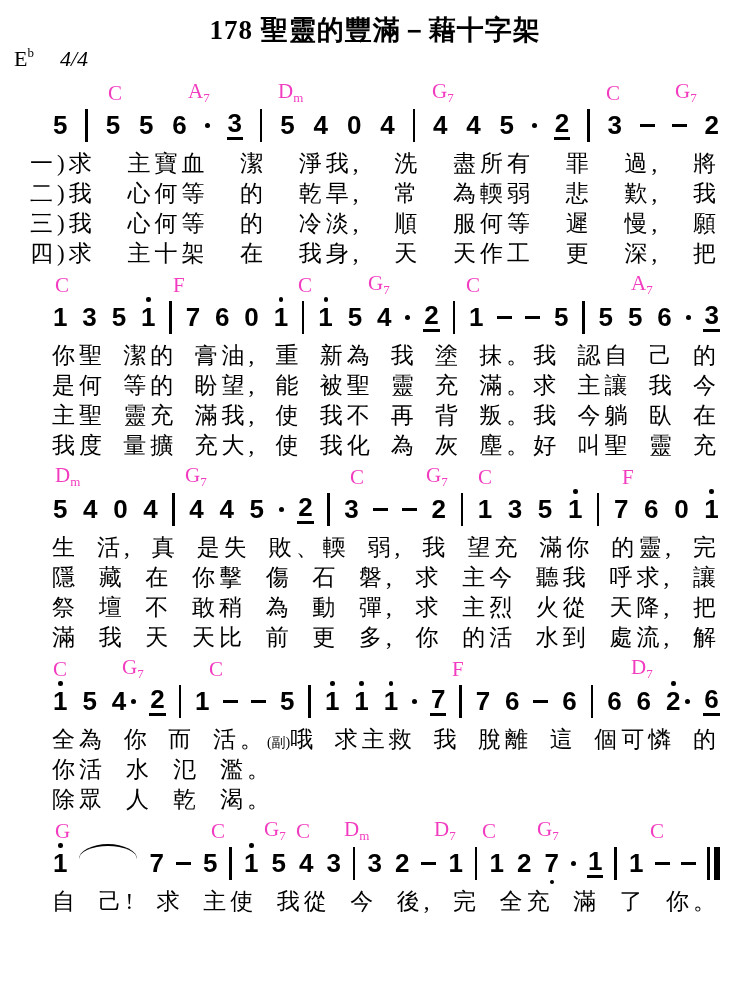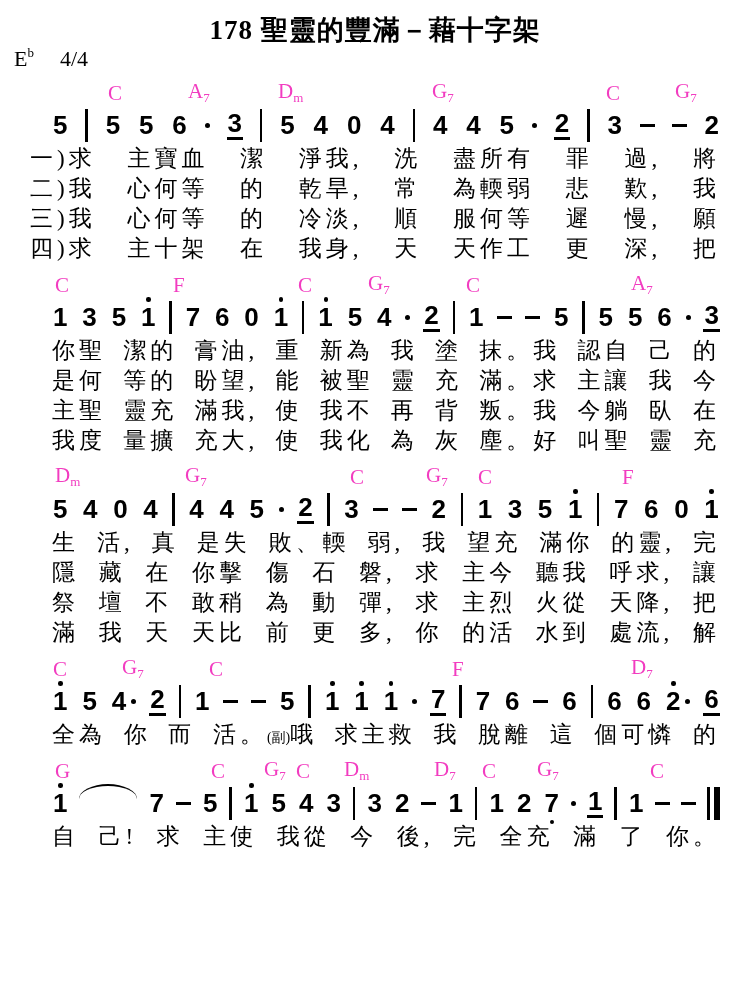--- a/index.html
+++ b/index.html
@@ -12,21 +12,21 @@
   .title{
     margin-top:12px;height:34px;text-align:center;
     font:bold 27px "Liberation Serif","DejaVu Serif",serif;
     letter-spacing:1px;
   }
   .keyrow{
     height:28px;margin-left:14px;
     font:22px "Liberation Serif","DejaVu Serif",serif;
   }
   .keyrow sup{font-size:13px;position:relative;top:-1px;}
-  .time{margin-left:26px;}
+  .time{margin-left:26px;font-style:italic;}
 
   .system{margin:6px 30px 0 30px;}
   .chordrow{
     position:relative;height:24px;
     font:21px "Liberation Serif","DejaVu Serif",serif;
     color:var(--chord);
   }
   .chord{position:absolute;bottom:0;line-height:1;white-space:nowrap;}
   .chord sub{font-size:13px;line-height:1;vertical-align:-4px;}
 
@@ -54,21 +54,21 @@
   .augdot{width:5px;height:5px;border-radius:50%;background:var(--ink);flex:none;}
   .augdot.attached{margin-left:4px;}
   .slur{
     width:58px;height:13px;flex:none;
     border-top:2.5px solid var(--ink);
     border-radius:50% 50% 0 0 / 100% 100% 0 0;
     align-self:flex-start;margin-top:2px;
   }
 
   .lyricrow{
-    height:30px;display:flex;align-items:flex-start;margin-left:22px;
+    height:30px;display:flex;align-items:flex-end;margin-left:22px;
     font:23px "Liberation Serif","DejaVu Serif",serif;
   }
   .lyricrow.noindent{margin-left:0;}
   .lyricrow.spread{justify-content:space-between;}
   .lyricrow.nospread{gap:20px;}
   .lgroup{white-space:nowrap;letter-spacing:4px;line-height:1.1;}
   .small{font-size:14px;letter-spacing:0;}
 </style>
 </head>
 <body>
@@ -519,20 +519,32 @@
         <span class="lgroup">你</span>
         <span class="lgroup">而</span>
         <span class="lgroup">活。<span class="small">(副)</span>哦</span>
         <span class="lgroup">求主救</span>
         <span class="lgroup">我</span>
         <span class="lgroup">脫離</span>
         <span class="lgroup">這</span>
         <span class="lgroup">個可憐</span>
         <span class="lgroup">的</span>
       </div>
+      <div class="lyricrow nospread">
+        <span class="lgroup">你活</span>
+        <span class="lgroup">水</span>
+        <span class="lgroup">氾</span>
+        <span class="lgroup">濫。</span>
+      </div>
+      <div class="lyricrow nospread">
+        <span class="lgroup">除眾</span>
+        <span class="lgroup">人</span>
+        <span class="lgroup">乾</span>
+        <span class="lgroup">渴。</span>
+      </div>
     </div>
     <div class="system">
       <div class="chordrow">
         <span class="chord" style="left: 25px;">G</span>
         <span class="chord" style="left: 181px;">C</span>
         <span class="chord" style="left: 234px;">G<sub class="csub">7</sub></span>
         <span class="chord" style="left: 266px;">C</span>
         <span class="chord" style="left: 314px;">D<sub class="csub">m</sub></span>
         <span class="chord" style="left: 404px;">D<sub class="csub">7</sub></span>
         <span class="chord" style="left: 452px;">C</span>

